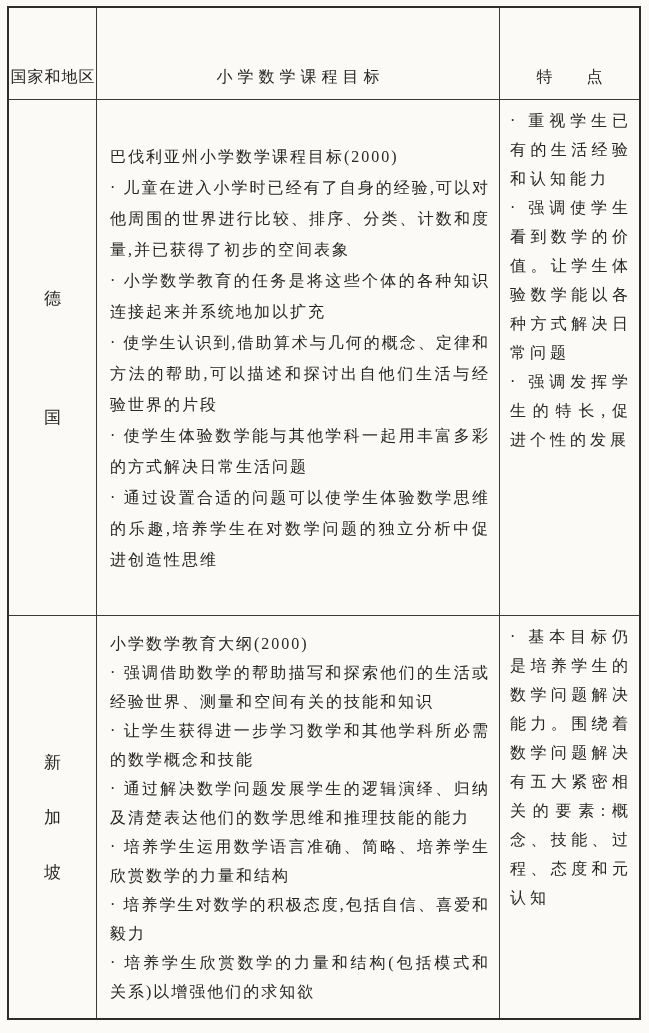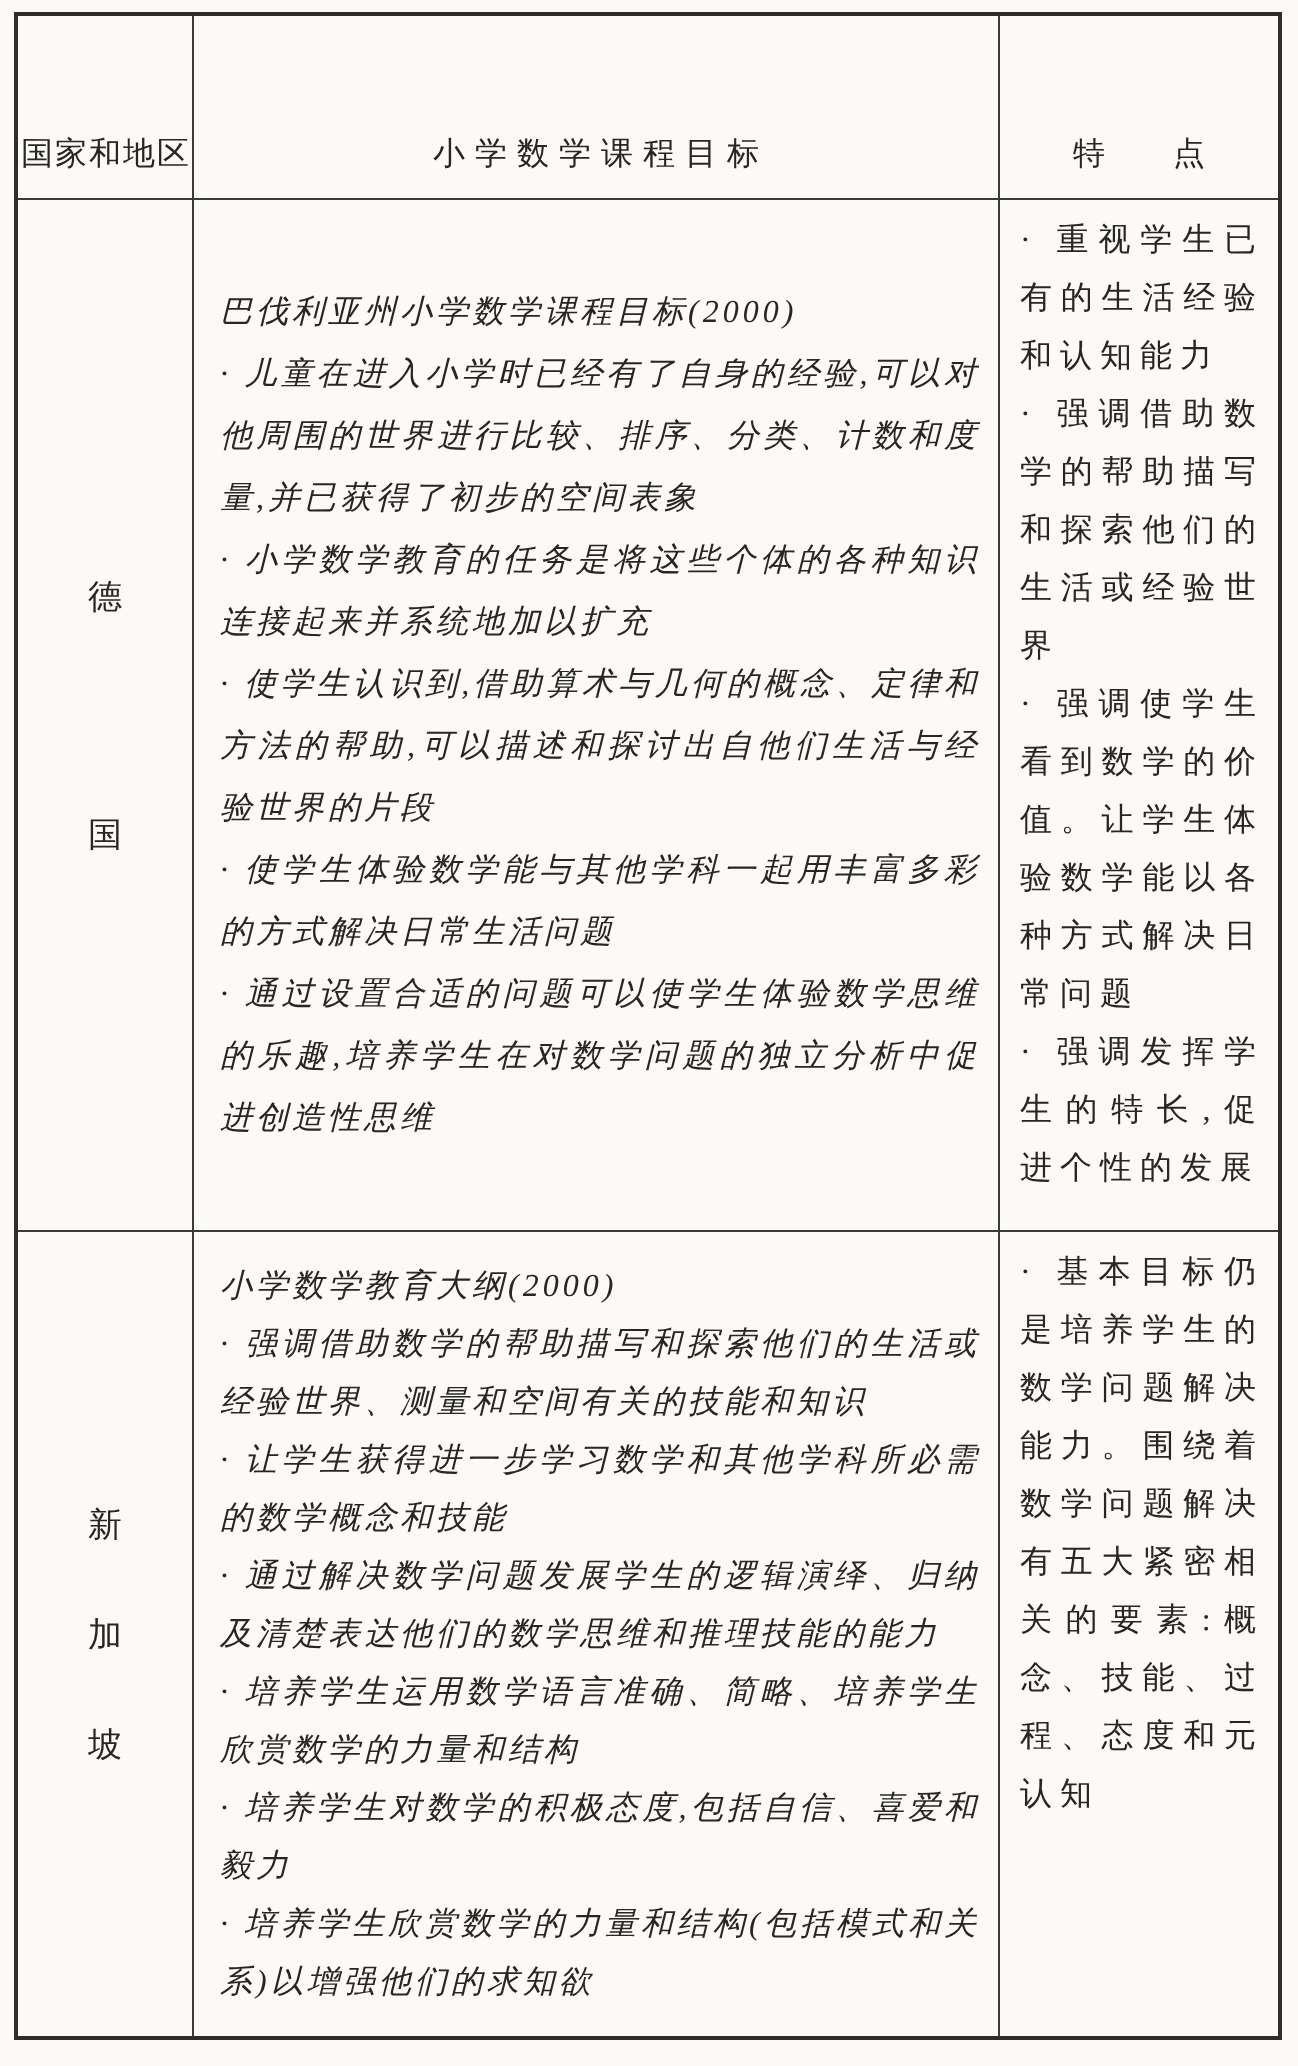--- a/index.html
+++ b/index.html
@@ -58,21 +58,20 @@
     display:flex;flex-direction:column;justify-content:center;
     padding:6px 9px 6px 13px;
     font-size:16px;line-height:31px;
   }
   .goals.r2{line-height:29px;}
   .goals p{
     margin:0;
     text-align:justify;
     text-justify:inter-character;
     letter-spacing:2px;
-    font-style:italic;
   }
   .features{
     display:flex;flex-direction:column;justify-content:flex-start;
     padding:6px 7px 6px 10px;
     font-size:16px;line-height:29px;
   }
   .features p{
     margin:0;
     text-align:justify;
     text-justify:inter-character;
@@ -102,21 +101,20 @@
     <div class="cell goals r1">
       <p>巴伐利亚州小学数学课程目标(2000)</p>
       <p>· 儿童在进入小学时已经有了自身的经验,可以对他周围的世界进行比较、排序、分类、计数和度量,并已获得了初步的空间表象</p>
       <p>· 小学数学教育的任务是将这些个体的各种知识连接起来并系统地加以扩充</p>
       <p>· 使学生认识到,借助算术与几何的概念、定律和方法的帮助,可以描述和探讨出自他们生活与经验世界的片段</p>
       <p>· 使学生体验数学能与其他学科一起用丰富多彩的方式解决日常生活问题</p>
       <p>· 通过设置合适的问题可以使学生体验数学思维的乐趣,培养学生在对数学问题的独立分析中促进创造性思维</p>
     </div>
     <div class="cell features last-col">
       <p>· 重视学生已有的生活经验和认知能力</p>
-      <p>· 强调借助数学的帮助描写和探索他们的生活或经验世界</p>
       <p>· 强调使学生看到数学的价值。让学生体验数学能以各种方式解决日常问题</p>
       <p>· 强调发挥学生的特长,促进个性的发展</p>
     </div>
 
     <div class="cell country r2 last-row">
       <span>新</span>
       <span>加</span>
       <span>坡</span>
     </div>
     <div class="cell goals r2 last-row">

